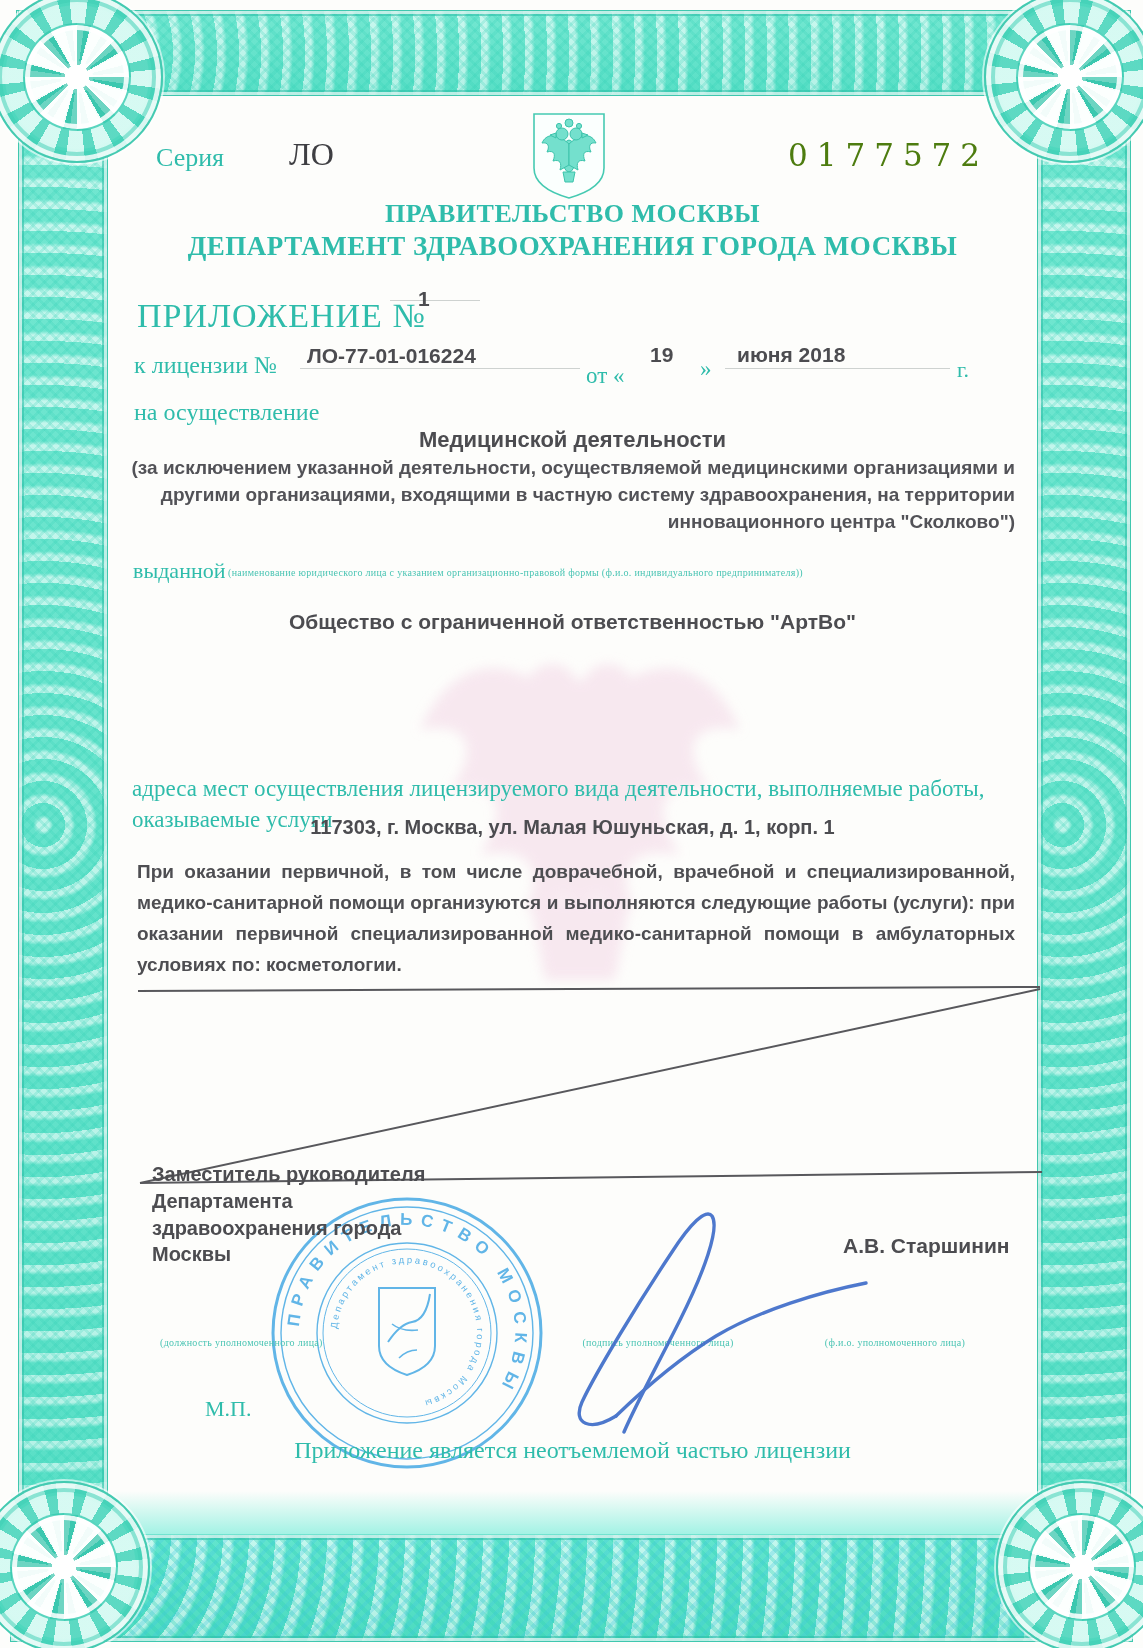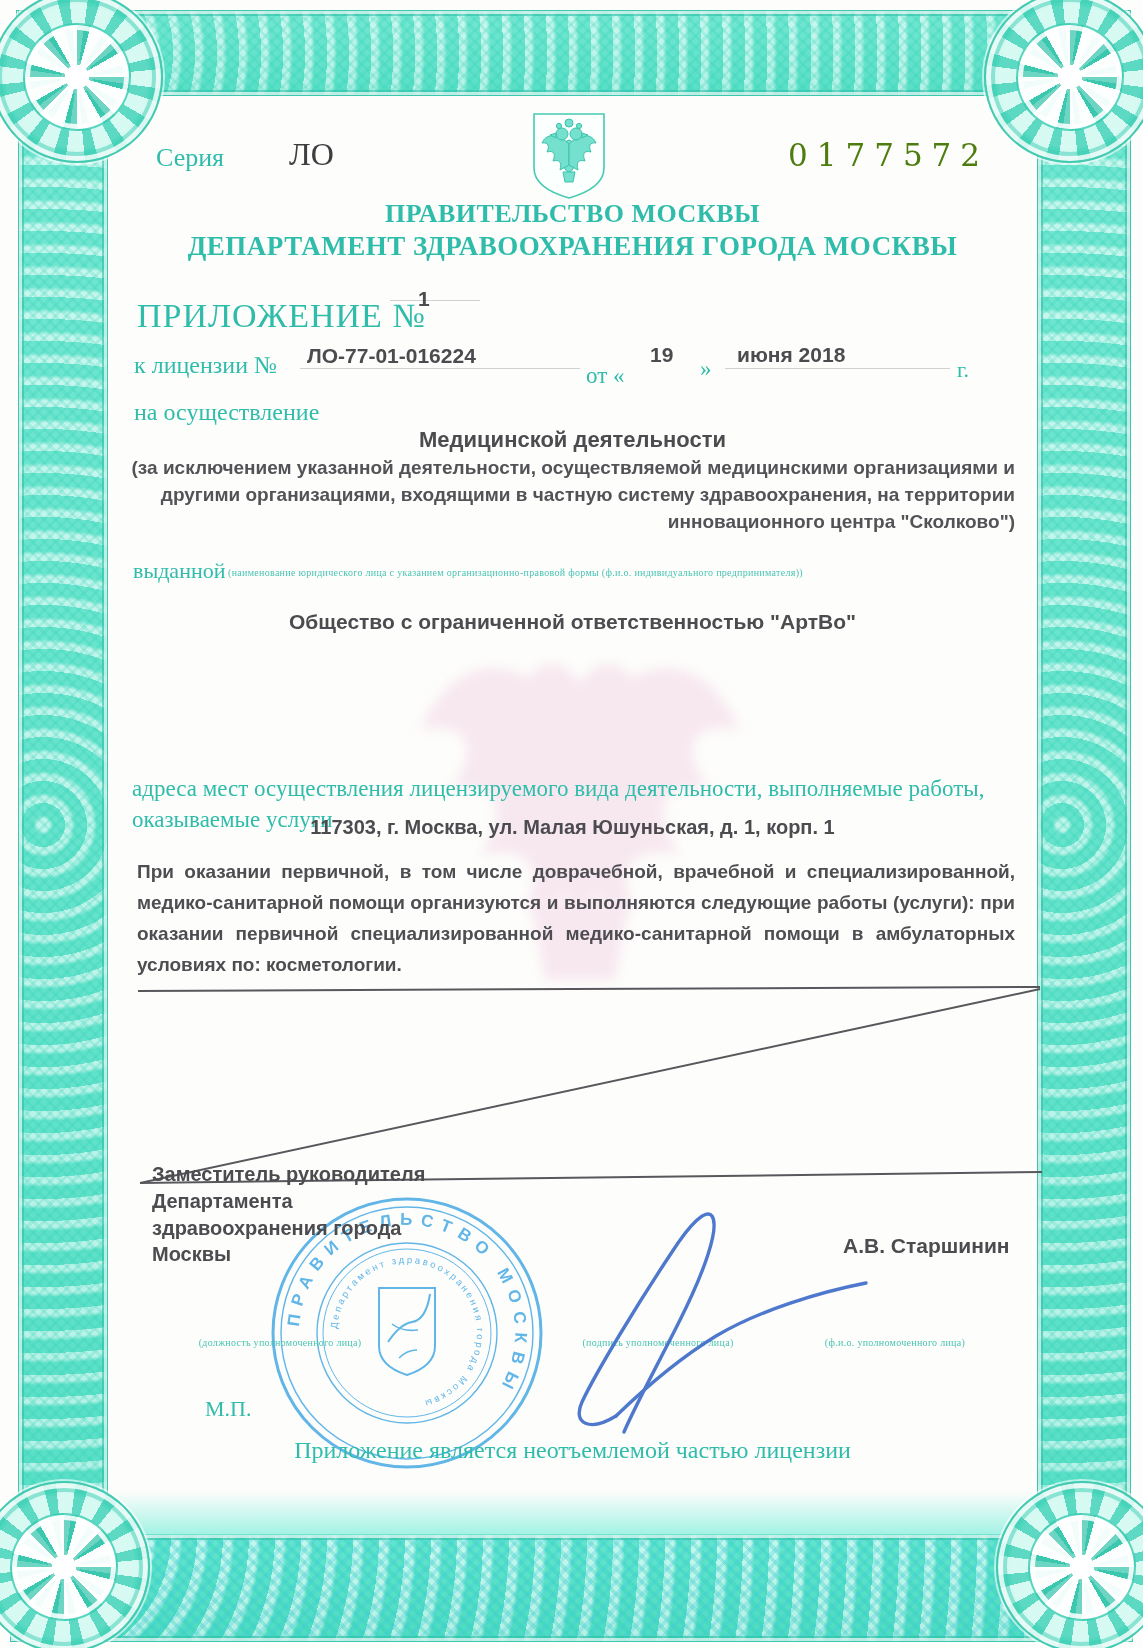--- a/index.html
+++ b/index.html
@@ -133,21 +133,21 @@
       <line x1="140" y1="1183" x2="1042" y2="1172"></line>
     </g>
   </svg>
 
   <div class="abs fill" style="left:152px;top:1161px;font-size:20px;line-height:1.34;white-space:pre-line;">Заместитель руководителя
 Департамента
 здравоохранения города
 Москвы</div>
   <div class="abs fill" style="left:843px;top:1234px;font-size:21px;">А.В. Старшинин</div>
 
-  <div class="abs caption" style="left:160px;top:1337px;width:240px;text-align:center;">(должность уполномоченного лица)</div>
+  <div class="abs caption" style="left:160px;top:1337px;width:240px;">(должность уполномоченного лица)</div>
   <div class="abs caption" style="left:548px;top:1337px;width:220px;text-align:center;">(подпись уполномоченного лица)</div>
   <div class="abs caption" style="left:790px;top:1337px;width:210px;text-align:center;">(ф.и.о. уполномоченного лица)</div>
 
   <div class="abs label-serif" style="left:205px;top:1396px;font-size:22px;">М.П.</div>
 
   <svg class="abs" style="left:266px;top:1192px;z-index:3;opacity:.82;" width="282" height="282" viewBox="0 0 282 282">
     <g stroke="#3fa6e3" fill="none">
       <circle cx="141" cy="141" r="134" stroke-width="3"></circle>
       <circle cx="141" cy="141" r="126" stroke-width="1.4"></circle>
       <circle cx="141" cy="141" r="90" stroke-width="1.4"></circle>

